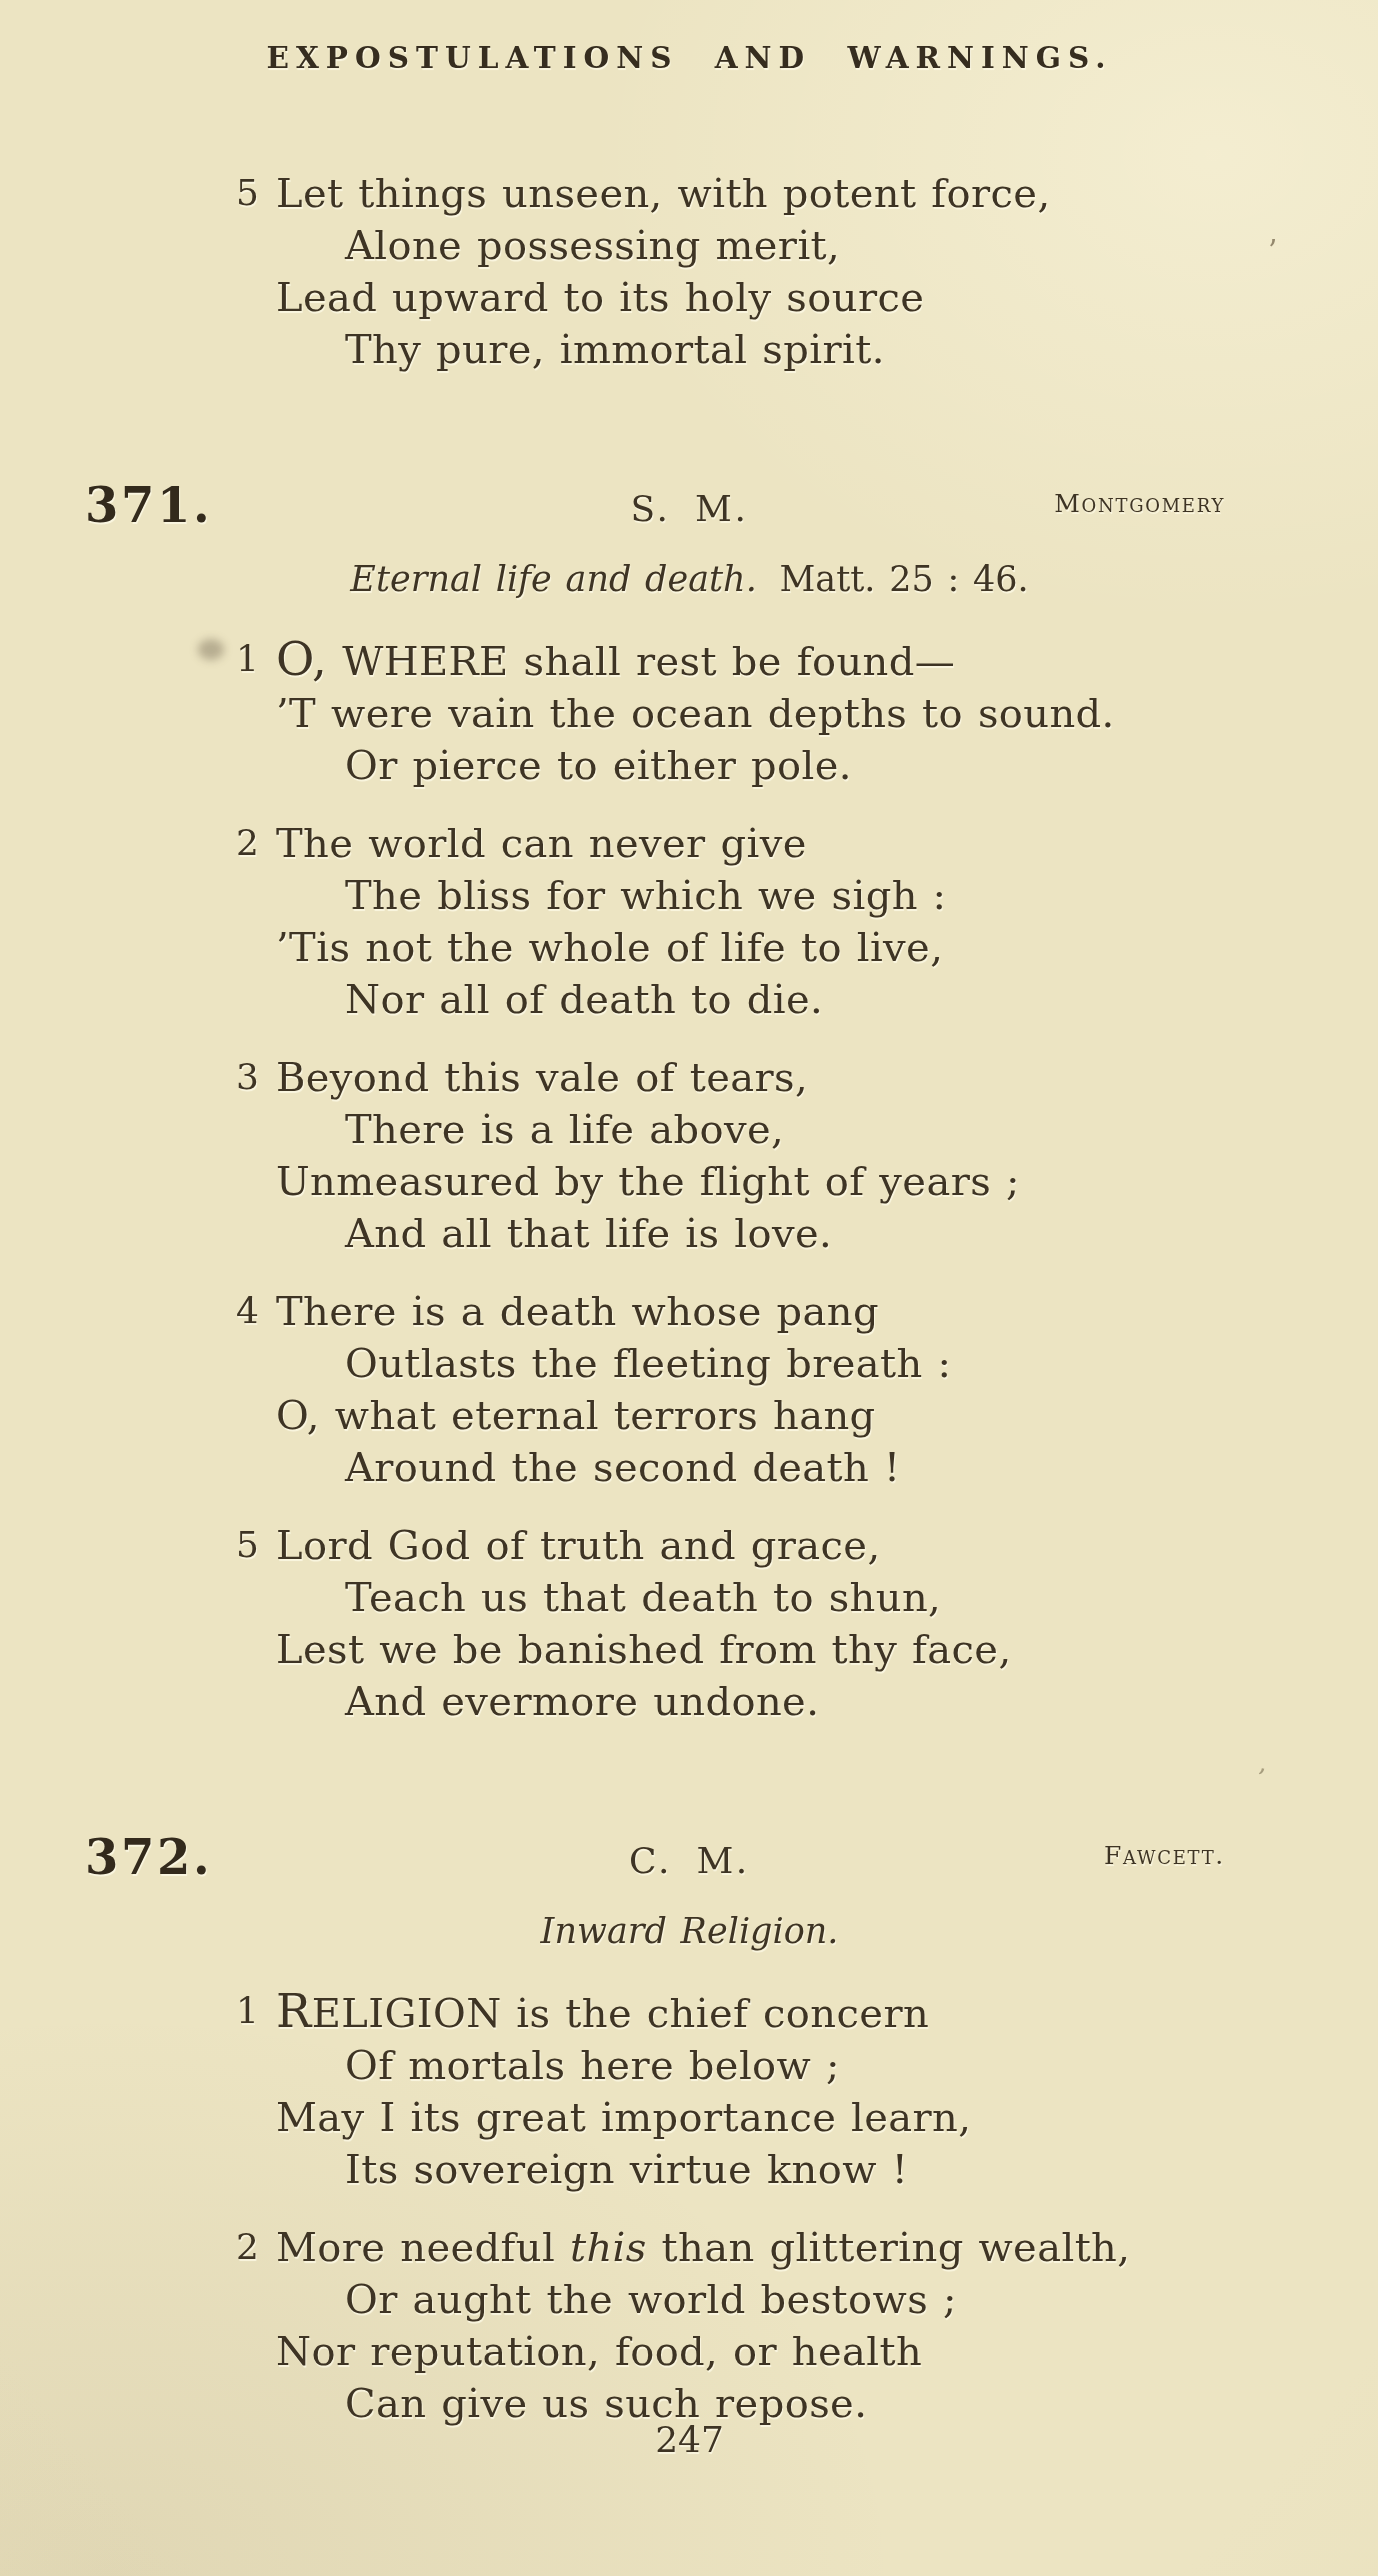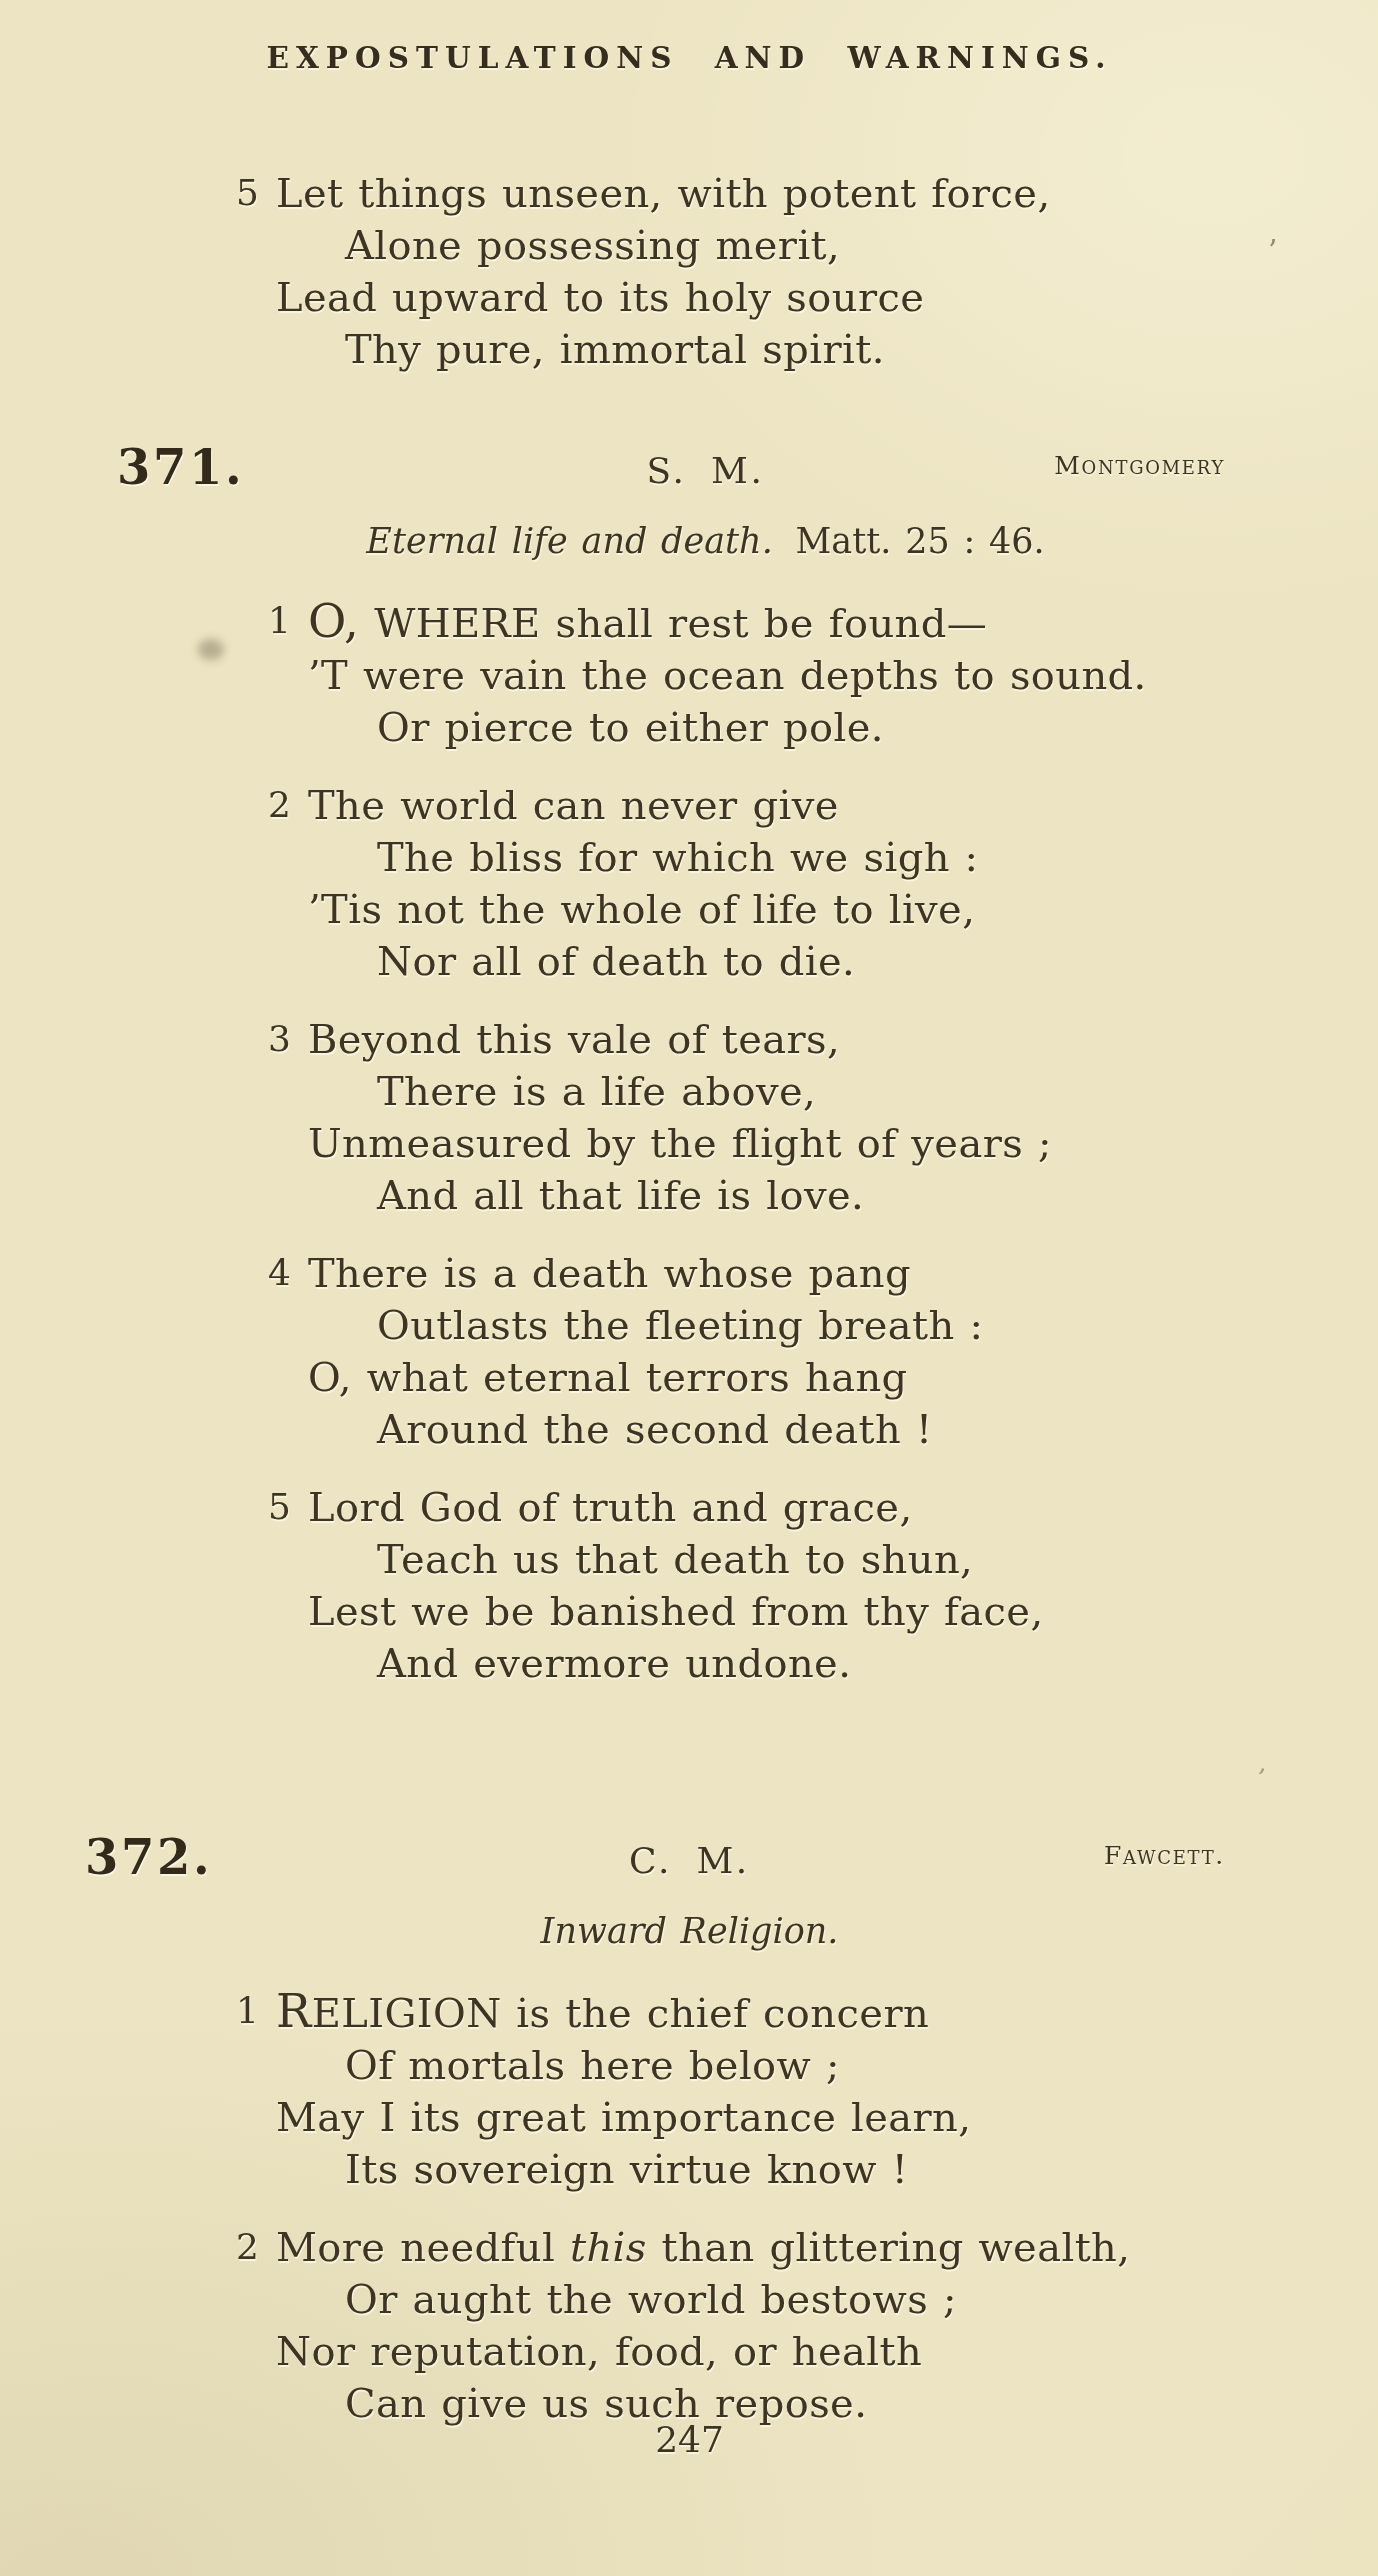--- a/index.html
+++ b/index.html
@@ -38,21 +38,21 @@
   .verse-line {
     margin-left: 276px;
     font-size: 40px; line-height: 52px;
     letter-spacing: 0.4px; word-spacing: 1.7px;
     white-space: nowrap;
   }
   .verse-line.indent { margin-left: 345px; }
   .verse-line.lead::first-letter { font-size: 1.17em; }
 
   .hymn { position: absolute; left: 0; right: 0; }
-  .hymn:nth-child(1) { top: 442px; padding-left: 32px; }
+  .hymn:nth-child(1) { top: 480px; }
   .hymn:nth-child(2) { top: 1832px; }
 
   .hymn-head { position: relative; height: 61px; }
   .hymn-no {
     position: absolute; left: 85px; top: -3.5px;
     font-size: 48px; font-weight: bold; letter-spacing: 2.6px;
     color: #332a1c;
   }
   .hymn-meter {
     display: block; text-align: center;

